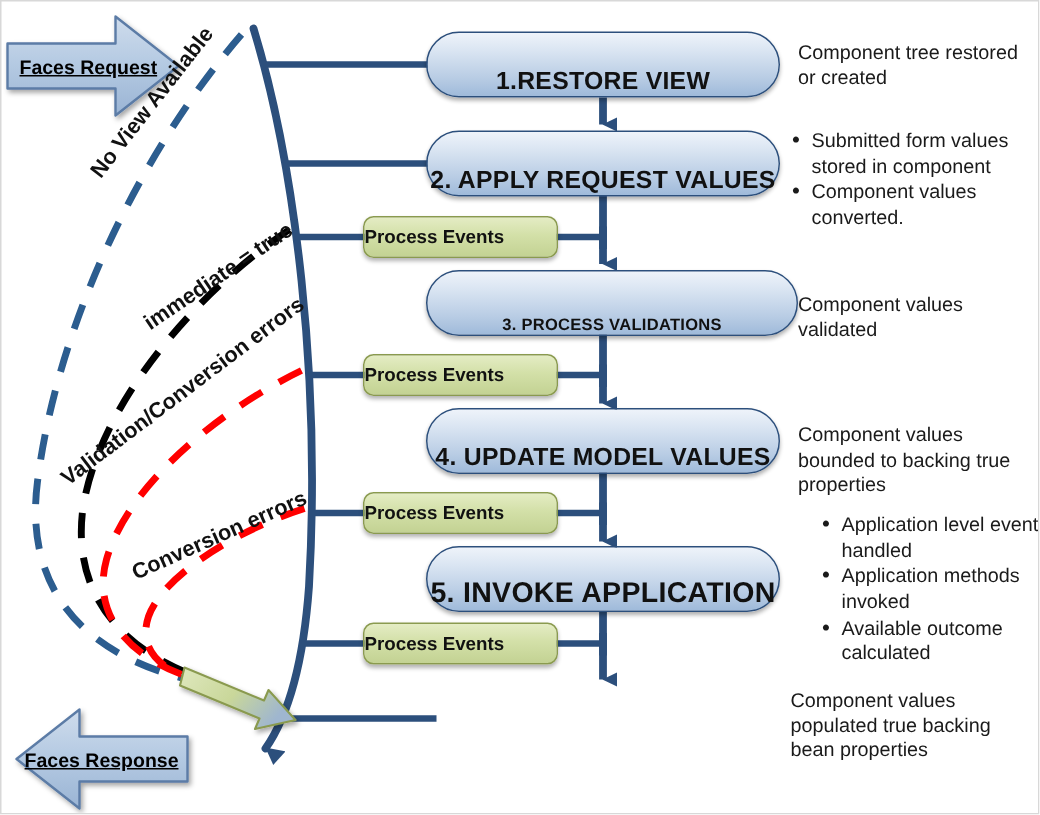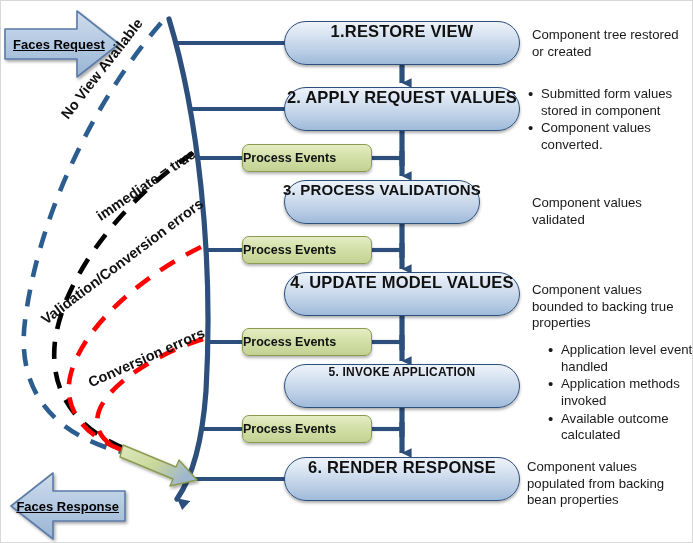--- a/index.html
+++ b/index.html
@@ -19,21 +19,21 @@
   #vec{position:absolute;left:0;top:0;width:693px;height:543px;}
 
   
   .phase{
     position:absolute;
     box-sizing:border-box;
     border:1.6px solid #2c4f7c;
     border-radius:22px;
     background:linear-gradient(180deg,#eef3fa 0%,#dae5f2 28%,#b8cce4 72%,#9fbada 100%);
     box-shadow:0 2px 3px rgba(0,0,0,.32);
-    display:flex;align-items:flex-start;justify-content:center;
+    display:flex;align-items:flex-end;justify-content:center;
     color:#111;
     font-weight:bold;
     letter-spacing:.2px;
     text-align:center;
     white-space:nowrap;
   }
 
   
   .pevent{
     position:absolute;
@@ -179,35 +179,32 @@
   </div>
 
   <div class="phase" style="left:283px;top:20px;width:236px;height:44px;font-size:16.5px;">
     <span>1.RESTORE VIEW</span>
   </div>
 
   <div class="phase" style="left:283px;top:86px;width:236px;height:44px;font-size:16.5px;">
     <span>2. APPLY REQUEST VALUES</span>
   </div>
 
-  <div class="phase" style="left:283px;top:179px;width:196px;height:44px;font-size:15px;">
+  <div class="phase" style="left:283px;top:179px;width:248px;height:44px;font-size:11px;">
     <span>3. PROCESS VALIDATIONS</span>
   </div>
 
   <div class="phase" style="left:283px;top:271px;width:236px;height:44px;font-size:16.5px;">
     <span>4. UPDATE MODEL VALUES</span>
   </div>
 
-  <div class="phase" style="left:283px;top:363px;width:236px;height:44px;font-size:12px;">
+  <div class="phase" style="left:283px;top:363px;width:236px;height:44px;font-size:19px;">
     <span>5. INVOKE APPLICATION</span>
   </div>
 
-  <div class="phase" style="left:283px;top:456px;width:236px;height:44px;font-size:16.5px;">
-    <span>6. RENDER RESPONSE</span>
-  </div>
 
   <div class="pevent" style="left:241px;top:143px;width:130px;height:28px;font-size:12.5px;">
     <span>Process Events</span>
   </div>
 
   <div class="pevent" style="left:241px;top:235px;width:130px;height:28px;font-size:12.5px;">
     <span>Process Events</span>
   </div>
 
   <div class="pevent" style="left:241px;top:327px;width:130px;height:28px;font-size:12.5px;">
@@ -255,16 +252,16 @@
 
   <div class="note" style="left:546px;top:341px;width:163px;font-size:13.2px;">
     <ul>
       <li>Application level events handled</li>
       <li>Application methods invoked</li>
       <li>Available outcome calculated</li>
     </ul>
   </div>
 
   <div class="note" style="left:526px;top:458px;width:166px;font-size:13.2px;">
-    <span>Component values populated from backing bean properties</span>
+    <span>Component values populated true backing bean properties</span>
   </div>
 
 </div>
 
 </body></html>

